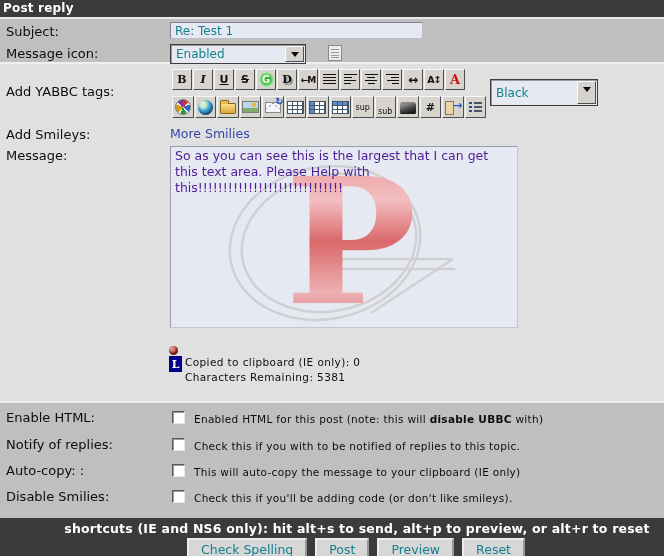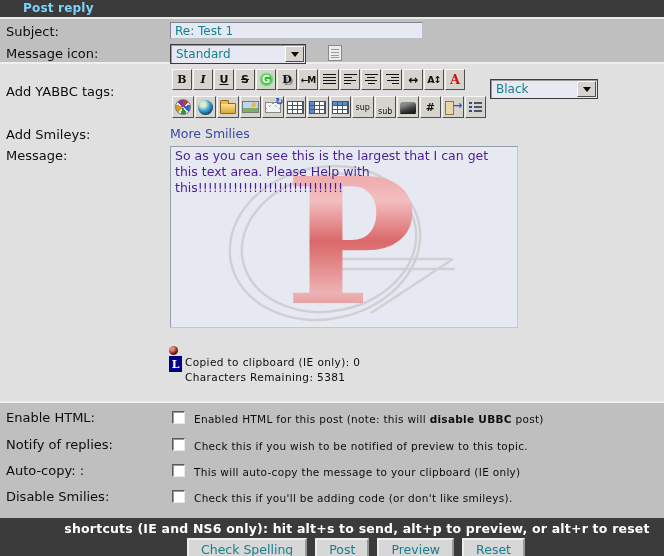--- a/index.html
+++ b/index.html
@@ -1,20 +1,20 @@
 <!DOCTYPE html>
 <html style="--bar-dark: #3b3b3b; --section-gray: #bfbfbf; --section-light: #e0e0e0; --field-bg: #e6e9f2; --teal: #15808e; --link-blue: #3747a5; --bullet-red: #7b1a10; --bullet-green: #28a428; --badge-navy: #00008b; --logo-red: #d84848;"><head>
 <meta charset="utf-8">
 <style>
   html,body{margin:0;padding:0;background:#fff;}
   .page{position:relative;width:664px;height:556px;overflow:hidden;
         font-family:"DejaVu Sans","Liberation Sans",sans-serif;background:var(--section-light,#e0e0e0);}
   .band{position:absolute;left:0;width:100%;}
   .hdr{position:absolute;left:0;top:0;width:100%;height:17px;background:var(--bar-dark,#3b3b3b);
-       color:#7dd3fc;font-weight:bold;font-size:12px;line-height:17px;padding-left:23px;box-sizing:border-box;letter-spacing:.2px;}
+       color:#ffffff;font-weight:bold;font-size:12px;line-height:17px;padding-left:3px;box-sizing:border-box;letter-spacing:.2px;}
   .sep1{top:17px;height:2px;background:#e9e9e9;}
   .sec1{top:19px;height:43px;background:var(--section-gray,#bfbfbf);}
   .sep2{top:62px;height:2px;background:#efefef;}
   .sec2{top:64px;height:337px;background:var(--section-light,#e0e0e0);}
   .sep3{top:401px;height:2px;background:#efefef;}
   .sec3{top:403px;height:115px;background:var(--section-gray,#bfbfbf);}
   .footer{position:absolute;left:0;top:518px;width:100%;height:38px;background:var(--bar-dark,#3b3b3b);}
 
   .lbl{position:absolute;left:6px;font-size:13px;font-weight:normal;color:#0d0d0d;line-height:15px;}
   .subject{position:absolute;left:170px;top:22px;width:253px;height:17px;box-sizing:border-box;
@@ -150,21 +150,21 @@
   <div class="band sep3"></div>
   <div class="band sec3"></div>
 
   <div class="hdr">Post reply</div>
 
   <div class="lbl" style="top:24px">Subject:</div>
   <input class="subject" value="Re: Test 1" style="">
 
   <div class="lbl" style="top:46px">Message icon:</div>
   <div class="sel" style="left:170px;top:44px;width:136px;height:20px">
-    <span>Standard</span>
+    <span>Enabled</span>
     <span class="arrow-btn">
         <span class="tri"></span>
       </span>
   </div>
   <span class="doc-icon" style="left:328px;top:45px"></span>
 
   <div class="lbl" style="top:84px">Add YABBC tags:</div>
 
   <div class="tbrow" style="top:69px">
     <button class="tb tb1">
@@ -204,21 +204,21 @@
         <span class="g-hr">↔</span>
       </button>
     <button class="tb tb1">
         <span class="g-size">A↕</span>
       </button>
     <button class="tb tb1">
         <span class="g-color">A</span>
       </button>
   </div>
 
-  <div class="sel" style="left:490px;top:79px;width:108px;height:20px">
+  <div class="sel" style="left:490px;top:79px;width:108px;height:27px">
     <span>Black</span>
     <span class="arrow-btn">
         <span class="tri"></span>
       </span>
   </div>
 
   <div class="tbrow" style="top:96px">
     <button class="tb tb2">
         <span class="ic ic-flash"></span>
       </button>
@@ -295,25 +295,25 @@
     <span class="st-text">Copied to clipboard (IE only): 0</span>
   </div>
   <div class="status" style="top:347px">
     <span class="bullet green"></span>
     <span class="st-text">Characters Remaining: 5381</span>
   </div>
   <div class="lbadge">L</div>
 
   <div class="lbl" style="top:410px">Enable HTML:</div>
   <span class="cb" style="top:411px"></span>
-  <div class="cbtext" style="top:413px"><span>Enabled HTML for this post (note: this will </span><b>disable UBBC</b><span> post)</span></div>
+  <div class="cbtext" style="top:413px"><span>Enabled HTML for this post (note: this will </span><b>disable UBBC</b><span> with)</span></div>
 
   <div class="lbl" style="top:437px">Notify of replies:</div>
   <span class="cb" style="top:438px"></span>
-  <div class="cbtext" style="top:440px"><span>Check this if you wish to be notified of preview to this topic.</span></div>
+  <div class="cbtext" style="top:440px"><span>Check this if you with to be notified of replies to this topic.</span></div>
 
   <div class="lbl" style="top:463px">Auto-copy: :</div>
   <span class="cb" style="top:464px"></span>
   <div class="cbtext" style="top:466px"><span>This will auto-copy the message to your clipboard (IE only)</span></div>
 
   <div class="lbl" style="top:489px">Disable Smilies:</div>
   <span class="cb" style="top:490px"></span>
   <div class="cbtext" style="top:492px"><span>Check this if you'll be adding code (or don't like smileys).</span></div>
 
   <div class="footer"></div>

